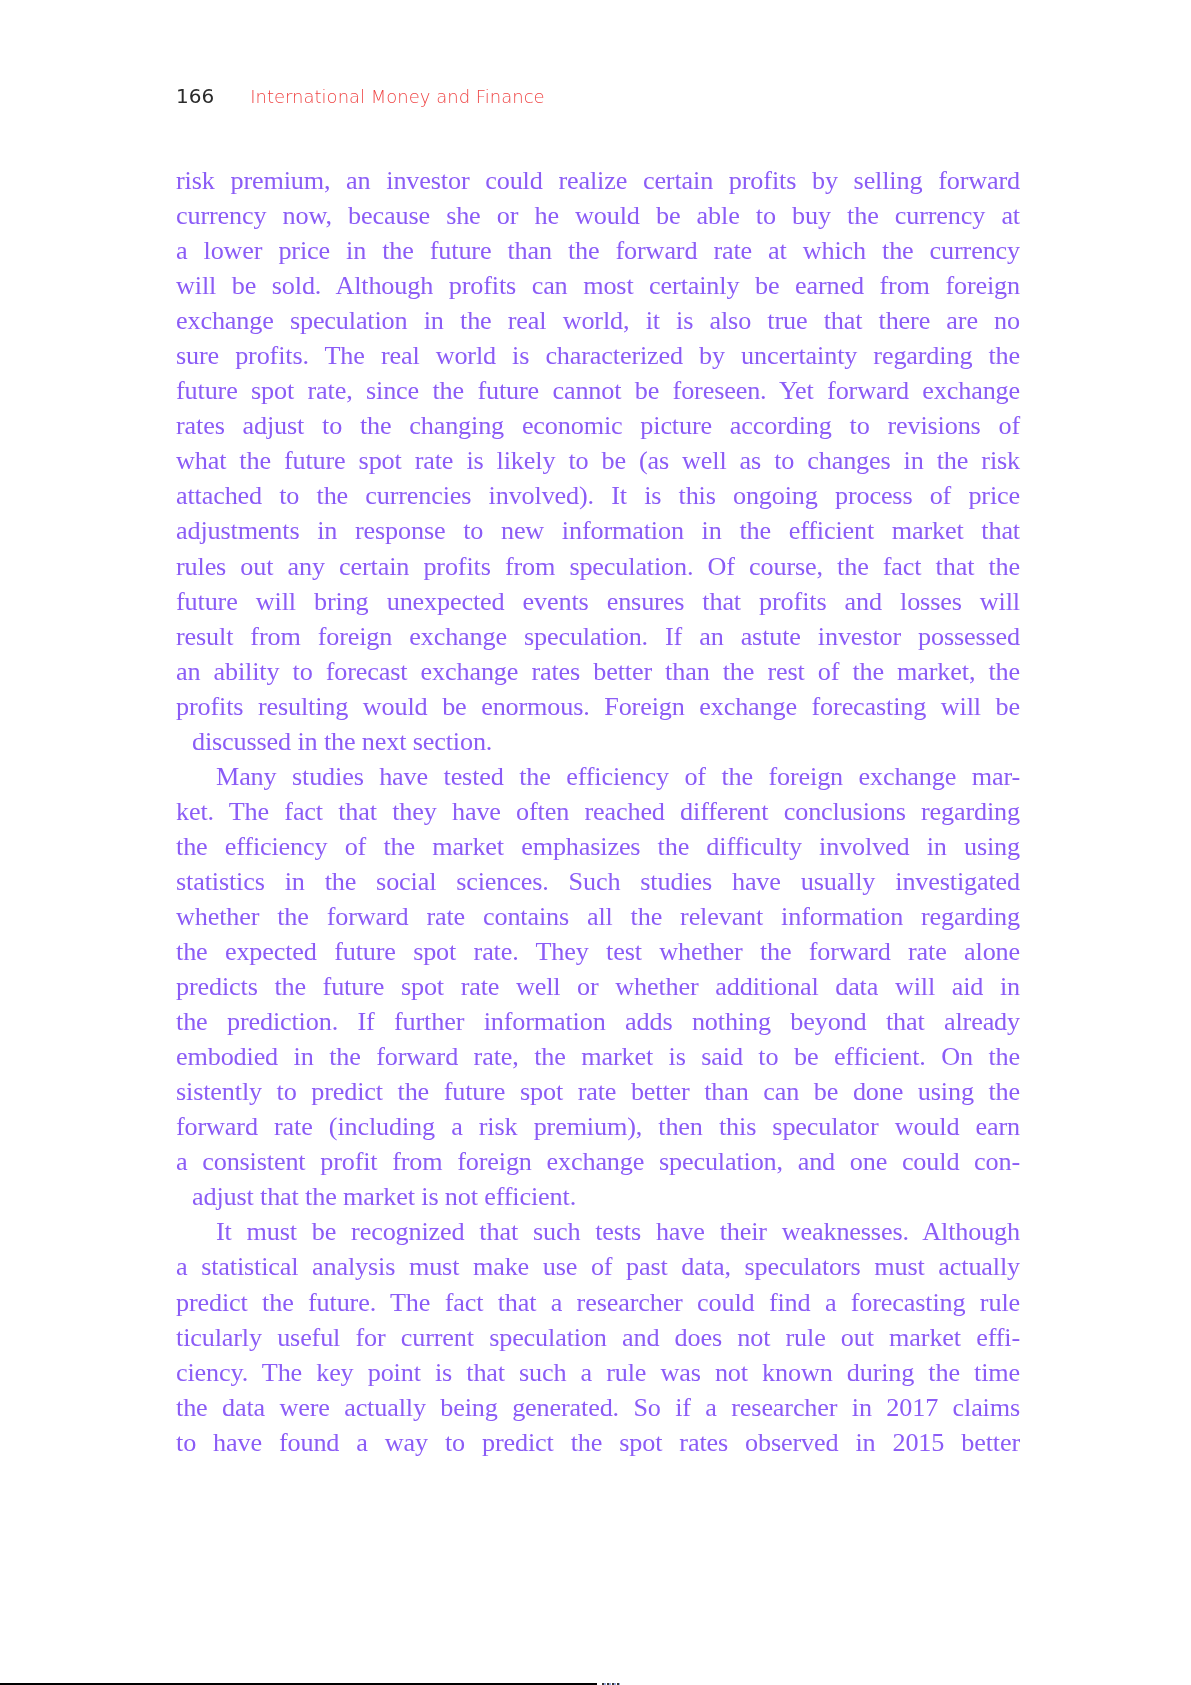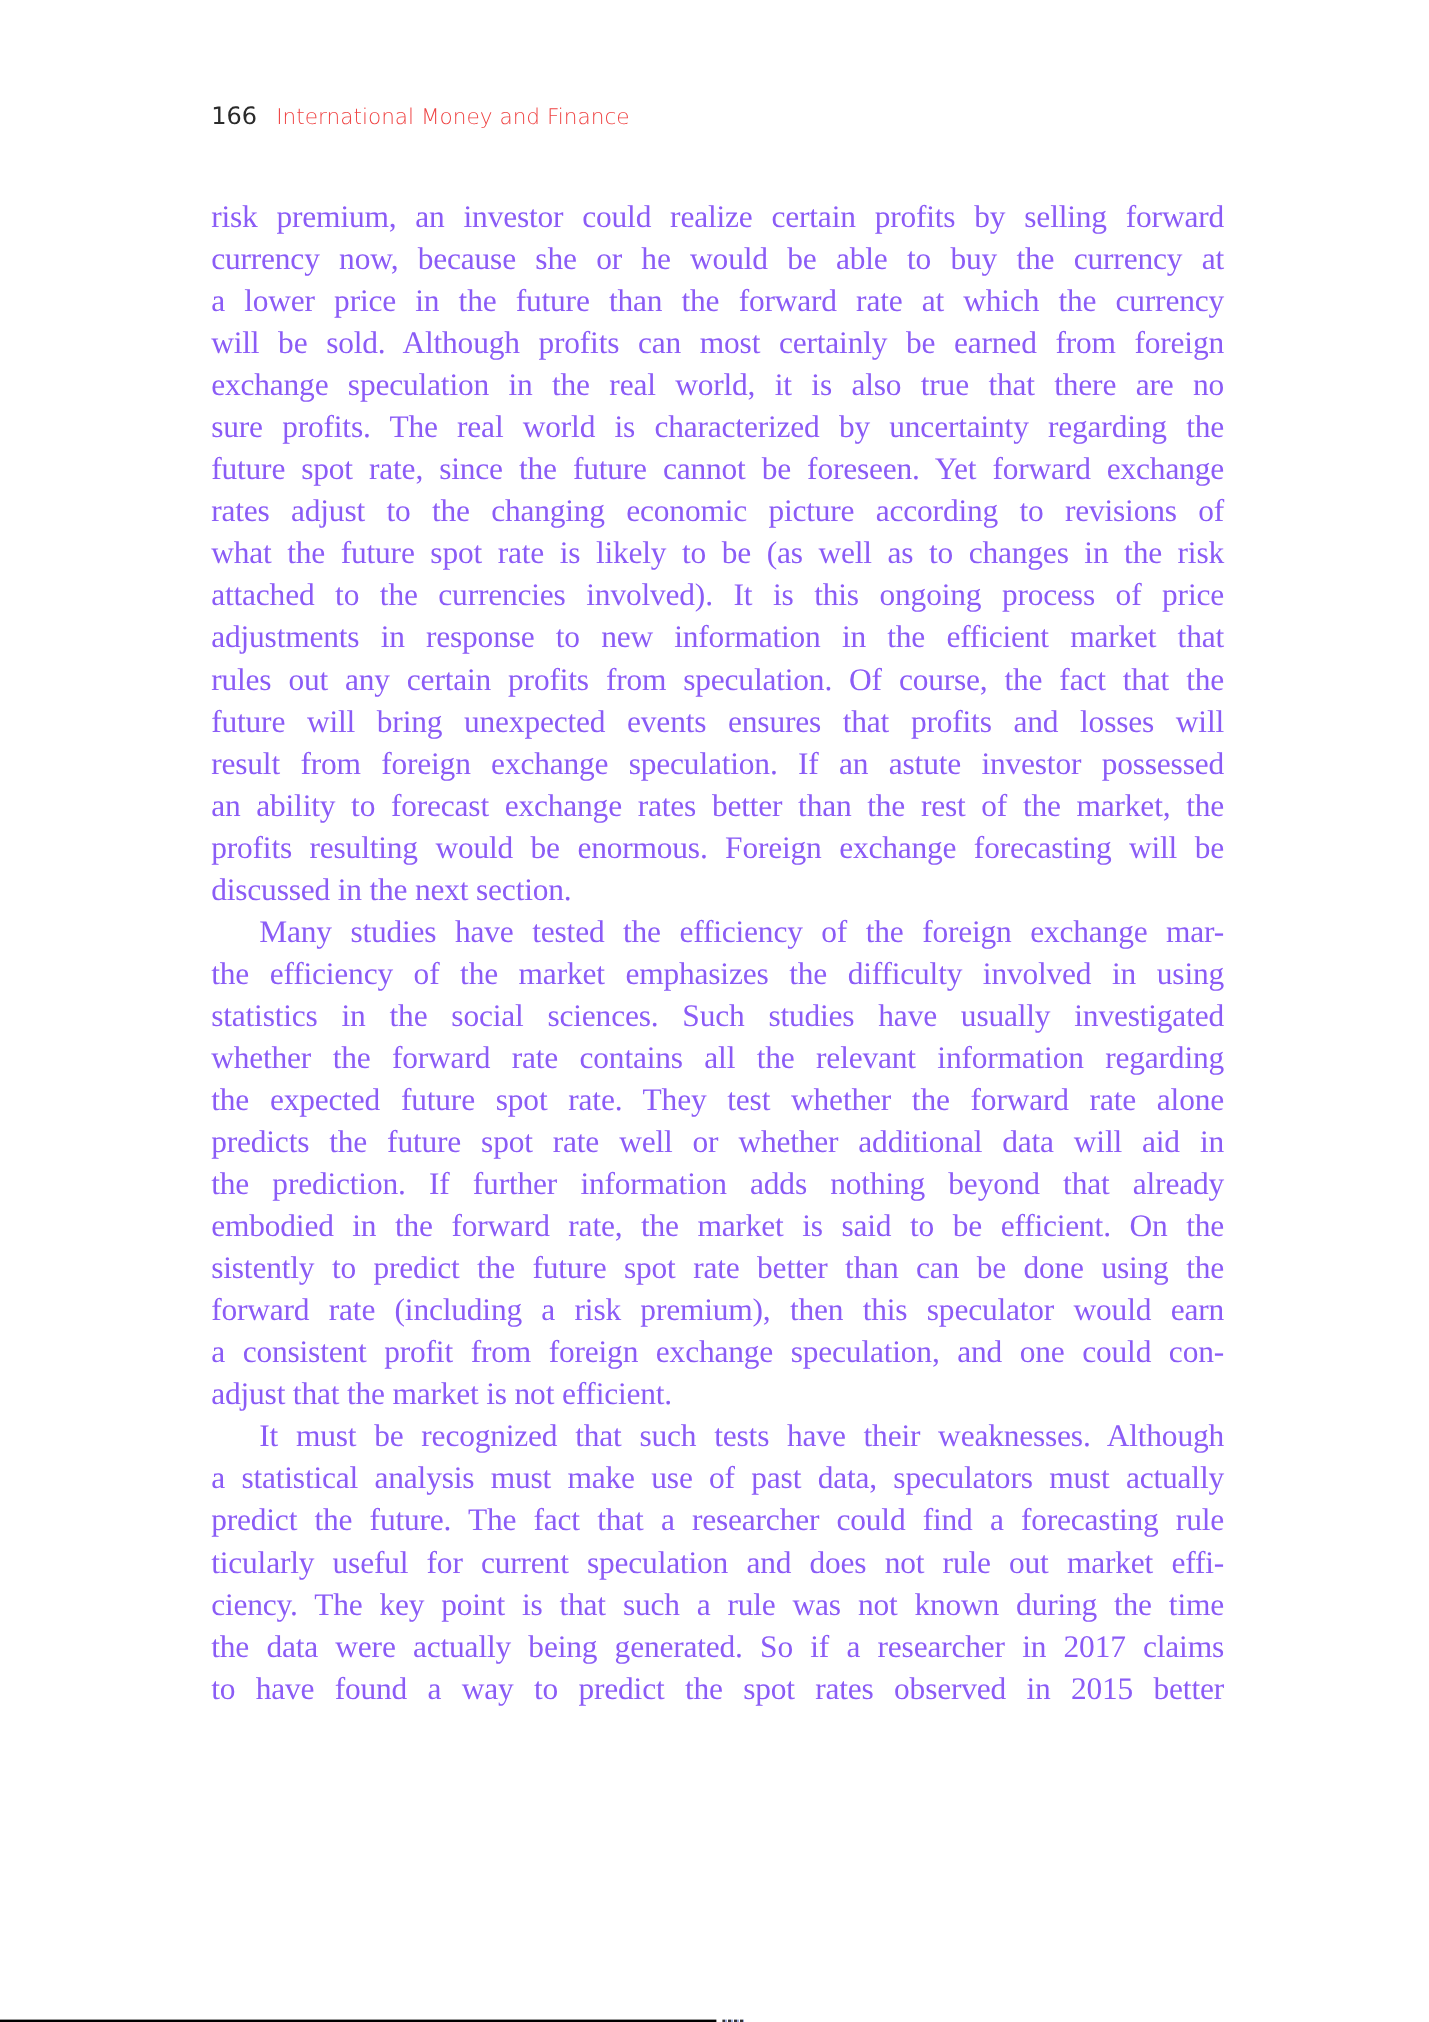--- a/index.html
+++ b/index.html
@@ -1,25 +1,25 @@
 <!DOCTYPE html>
 <html><head>
 <meta charset="utf-8">
 <style>
   html, body { margin: 0; padding: 0; background: #ffffff; }
   body { width: 1191px; height: 1685px; position: relative; overflow: hidden; }
   .page { position: absolute; left: 0; top: 0; width: 1191px; height: 1685px; background: #fff; }
   .running-head { position: absolute; left: 176px; top: 84px; height: 30px; display: flex; align-items: baseline;
     font-family: "DejaVu Sans", "Liberation Sans", sans-serif; color: #2b2b2b; }
-  .folio { font-size: 20px; margin-right: 16px; }
+  .folio { font-size: 20px; margin-right: 36px; }
   .head-title { font-size: 18px; color: #ef4444; font-weight: 300; }
   .body-text { position: absolute; left: 176px; top: 163px; width: 844px;
     font-family: "Liberation Serif", "DejaVu Serif", serif; font-size: 26.2px; color: #8b5cf6; }
   .line { height: 35.05px; line-height: 35.05px; text-align: justify; text-align-last: justify; white-space: nowrap; overflow: visible; letter-spacing: -0.15px; }
-  .line.last { text-align-last: left; }
+  .line.last { text-align-last: left; margin-left: 16px; }
   .line.indent { padding-left: 40px; }
   .rule { position: absolute; left: 0; top: 1683px; width: 597px; height: 2px; background: #000; }
   .rule-mark { position: absolute; left: 602px; top: 1683px; width: 18px; height: 2px;
     background: repeating-linear-gradient(90deg, #333 0 2px, #9ad 2px 4px, #fff 4px 5px); }
 </style>
 </head>
 <body>
 
 <div class="page">
   <div class="running-head">
@@ -44,20 +44,21 @@
       <div class="line">rules out any certain profits from speculation. Of course, the fact that the</div>
       <div class="line">future will bring unexpected events ensures that profits and losses will</div>
       <div class="line">result from foreign exchange speculation. If an astute investor possessed</div>
       <div class="line">an ability to forecast exchange rates better than the rest of the market, the</div>
       <div class="line">profits resulting would be enormous. Foreign exchange forecasting will be</div>
       <div class="line last">discussed in the next section.</div>
     </div>
 
     <div class="paragraph">
       <div class="line indent">Many studies have tested the efficiency of the foreign exchange mar-</div>
+      <div class="line">ket. The fact that they have often reached different conclusions regarding</div>
       <div class="line">the efficiency of the market emphasizes the difficulty involved in using</div>
       <div class="line">statistics in the social sciences. Such studies have usually investigated</div>
       <div class="line">whether the forward rate contains all the relevant information regarding</div>
       <div class="line">the expected future spot rate. They test whether the forward rate alone</div>
       <div class="line">predicts the future spot rate well or whether additional data will aid in</div>
       <div class="line">the prediction. If further information adds nothing beyond that already</div>
       <div class="line">embodied in the forward rate, the market is said to be efficient. On the</div>
       <div class="line">sistently to predict the future spot rate better than can be done using the</div>
       <div class="line">forward rate (including a risk premium), then this speculator would earn</div>
       <div class="line">a consistent profit from foreign exchange speculation, and one could con-</div>

